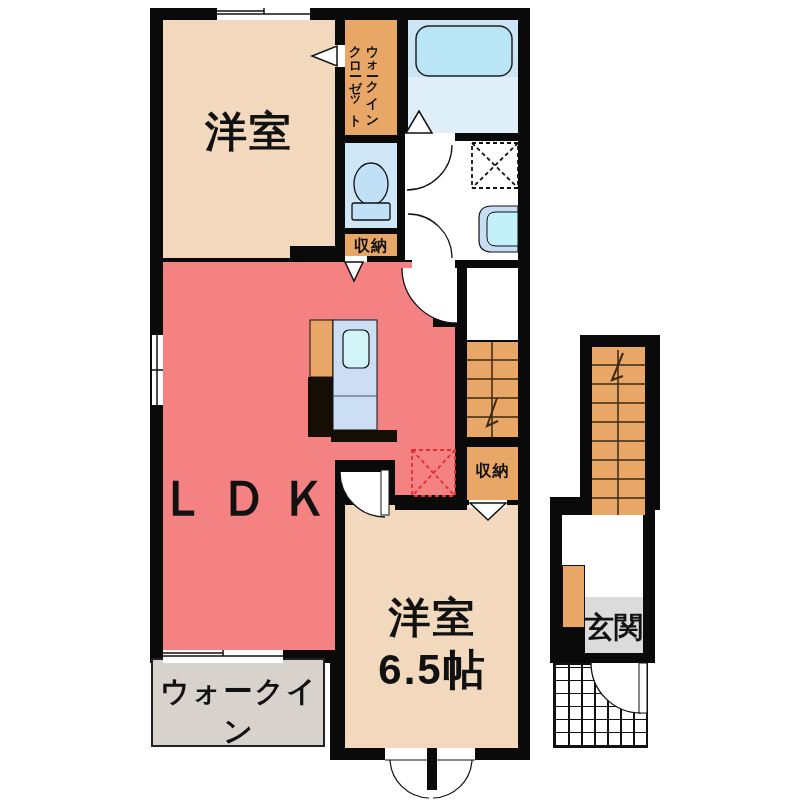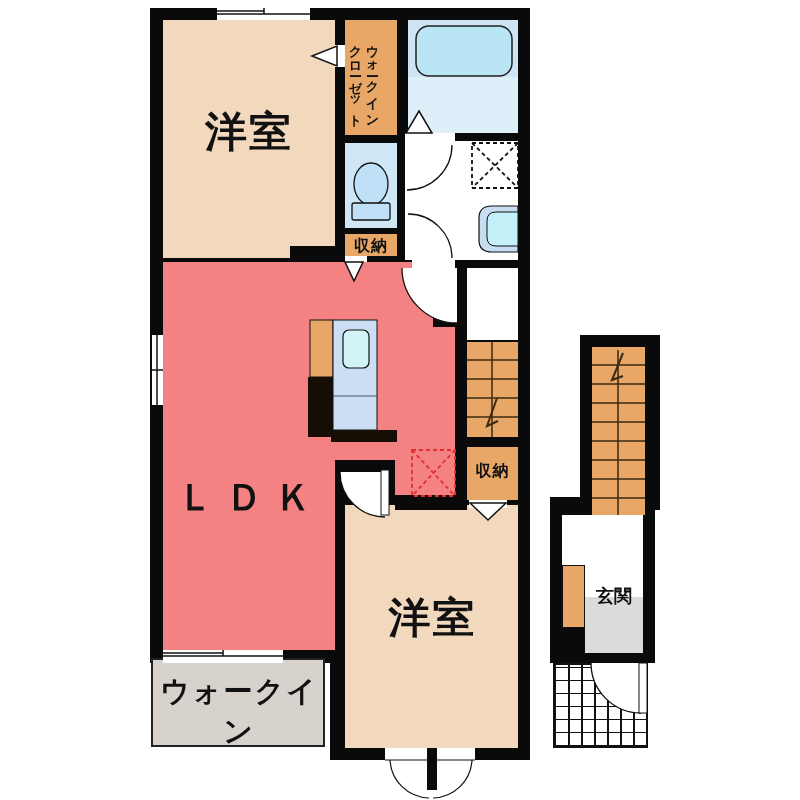--- a/index.html
+++ b/index.html
@@ -9,21 +9,21 @@
   .room{position:absolute;}
   .opening{position:absolute;background:#fff;}
   .lbl{position:absolute;color:#111;font-weight:bold;text-align:center;
        font-family:"Liberation Sans",sans-serif;}
   .big{font-size:42px;line-height:52px;letter-spacing:2px;margin-top:26px;}
   .mid{font-size:29px;letter-spacing:2px;}
   .small{font-size:16px;letter-spacing:1px;}
   #wic-label{writing-mode:vertical-rl;text-orientation:upright;
        font-size:13px;font-weight:bold;letter-spacing:2px;line-height:17px;}
   #wic-label span{display:block;}
-  #ldk-name{font-size:37px;letter-spacing:12px;line-height:56px;text-align:center;}
+  #ldk-name{font-size:49px;letter-spacing:12px;line-height:56px;text-align:center;}
   #ldk-size{font-size:43px;letter-spacing:1px;line-height:52px;}
   #porch{position:absolute;left:553px;top:663px;width:95px;height:85px;
        border:2px solid #111;box-sizing:border-box;
        background-image:repeating-linear-gradient(90deg,#111 0 1.5px,transparent 1.5px 13px),
                         repeating-linear-gradient(0deg,#111 0 1.5px,transparent 1.5px 13px);
        background-color:#fff;}
   svg{position:absolute;left:0;top:0;pointer-events:none;}
 </style>
 </head>
 <body>
@@ -172,19 +172,20 @@
 
   <div class="lbl small" style="left:345px;top:236px;width:52px;">収納</div>
   <div class="lbl small" style="left:467px;top:461px;width:51px;">収納</div>
 
   <div class="lbl" style="left:158px;top:470px;width:185px;">
     <div id="ldk-name">ＬＤＫ</div>
   </div>
 
   <div class="lbl big" style="left:350px;top:566px;width:165px;">
     <div>洋室</div>
+    <div>6.5帖</div>
   </div>
 
   <div class="lbl mid" style="left:158px;top:672px;width:162px;">ウォークイン</div>
 
-  <div class="lbl" style="left:585px;top:584px;width:58px;font-size:18px;">玄関</div>
+  <div class="lbl" style="left:585px;top:608px;width:58px;font-size:29px;">玄関</div>
 
 </div>
 
 </body></html>

